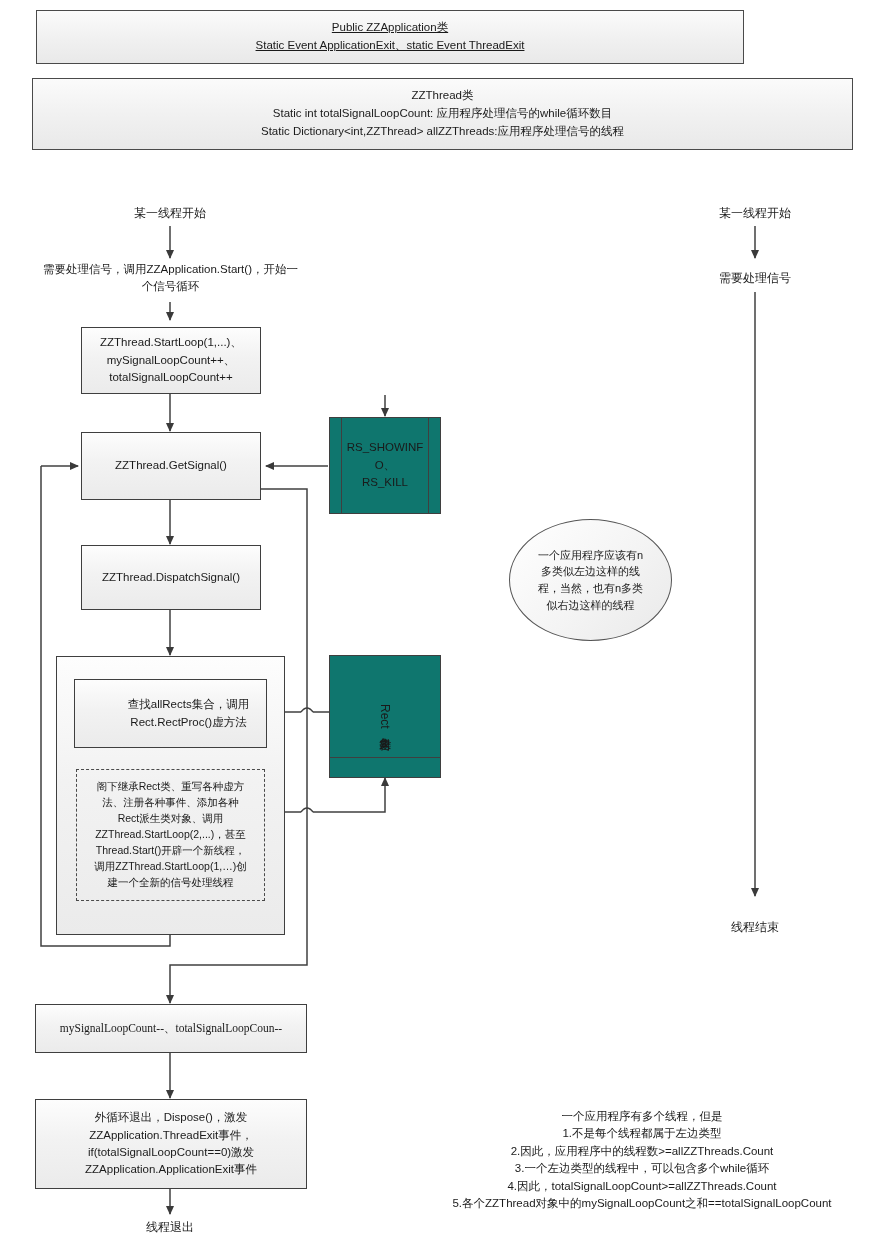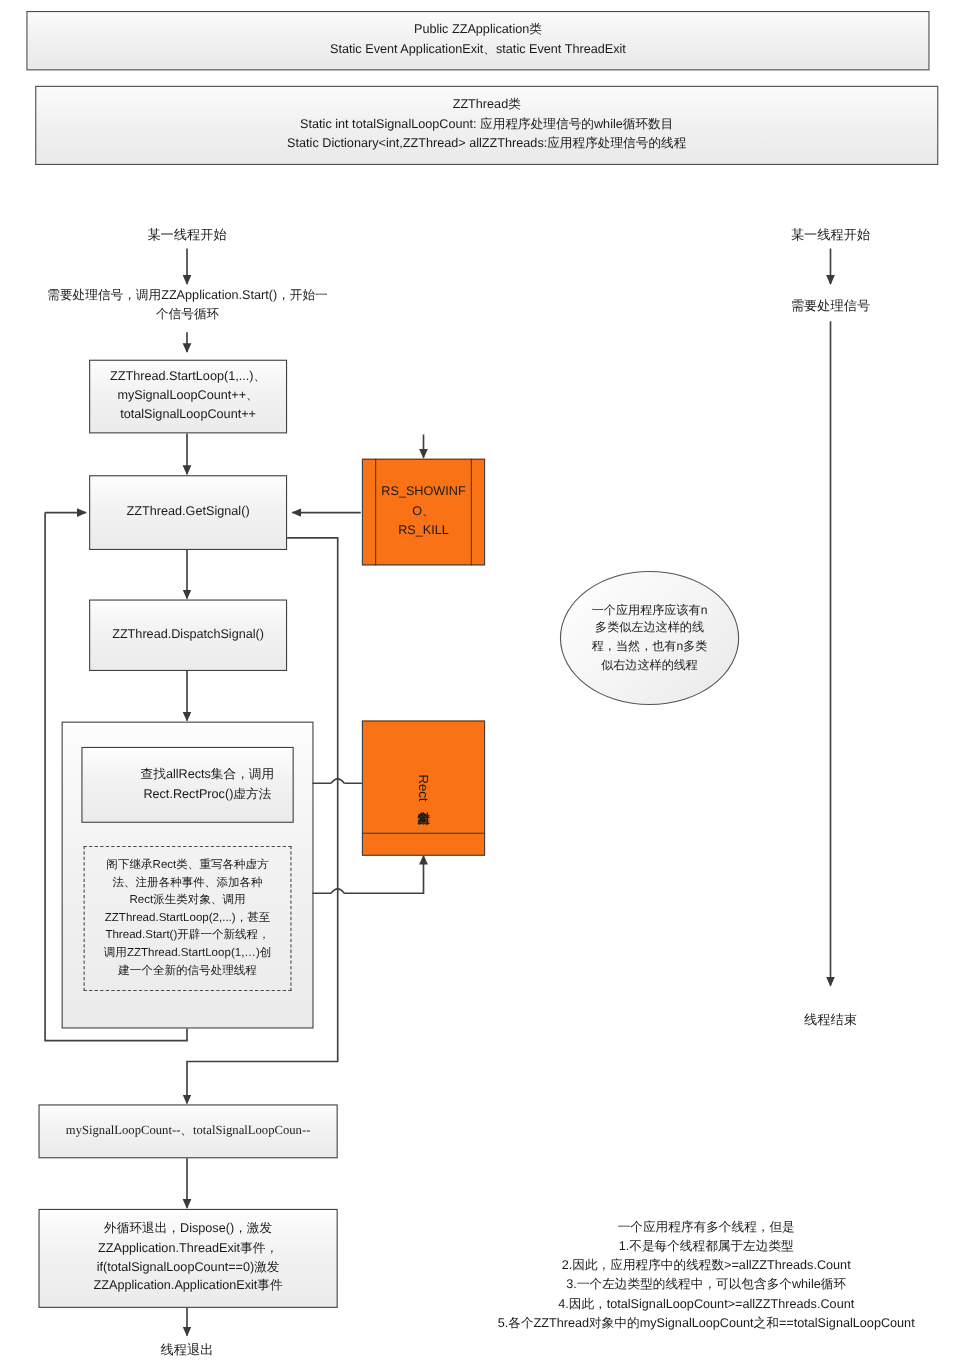--- a/index.html
+++ b/index.html
@@ -26,21 +26,21 @@
     background: linear-gradient(to bottom, #fdfdfd 0%, #f2f2f2 45%, #ebebeb 100%);
     display: flex;
     align-items: center;
     justify-content: center;
     text-align: center;
     line-height: 1.38;
     color: #1a1a1a;
   }
   .plain {
     border: 1px solid #3f3f3f;
-    background: #f97316;
+    background: #0f766e;
     display: flex;
     align-items: center;
     justify-content: center;
     text-align: center;
     line-height: 1.38;
   }
   .header-box {
     border: 1px solid #4a4a4a;
     background: linear-gradient(to bottom, #fbfbfb 0%, #f1f1f1 50%, #e9e9e9 100%);
     display: flex;
@@ -138,21 +138,21 @@
       <path d="M313,712 q-6,-8 -12,0"></path>
 
       <path d="M283,812 L301,812 M313,812 L385,812 L385,778" marker-end="url(#arrowAny)"></path>
       <path d="M301,812 q6,-8 12,0"></path>
 
       <line x1="755" y1="226" x2="755" y2="258" marker-end="url(#arrowAny)"></line>
       <line x1="755" y1="292" x2="755" y2="896" marker-end="url(#arrowAny)"></line>
     </g>
   </svg>
 
-  <div class="abs header-box" style="left:24px; top:10px; width:821px; height:54px;">
+  <div class="abs header-box" style="left:36px; top:10px; width:708px; height:54px;text-decoration:underline;">
     <div>Public ZZApplication类</div>
     <div>Static Event ApplicationExit、static Event ThreadExit</div>
   </div>
 
   <div class="abs header-box" style="left:32px; top:78px; width:821px; height:72px;">
     <div>ZZThread类</div>
     <div>Static int totalSignalLoopCount: 应用程序处理信号的while循环数目</div>
     <div>Static Dictionary&lt;int,ZZThread&gt; allZZThreads:应用程序处理信号的线程</div>
   </div>
 

